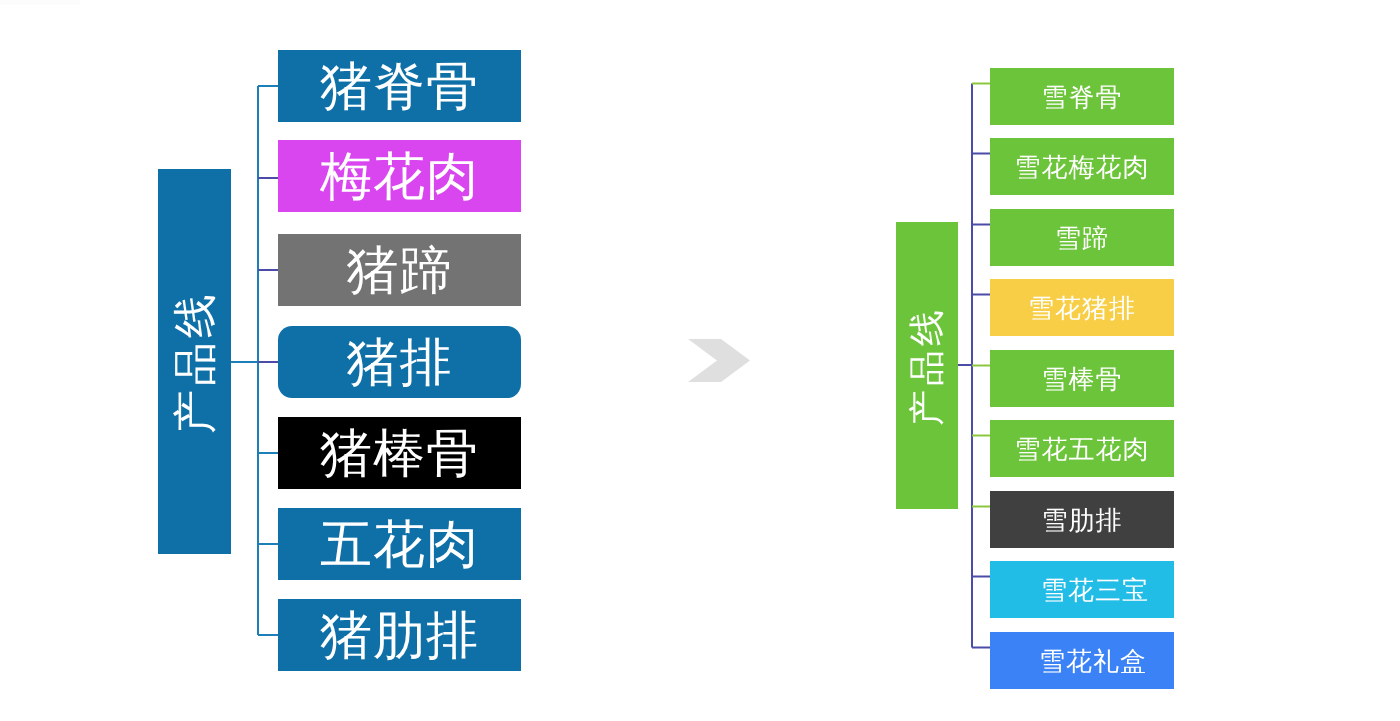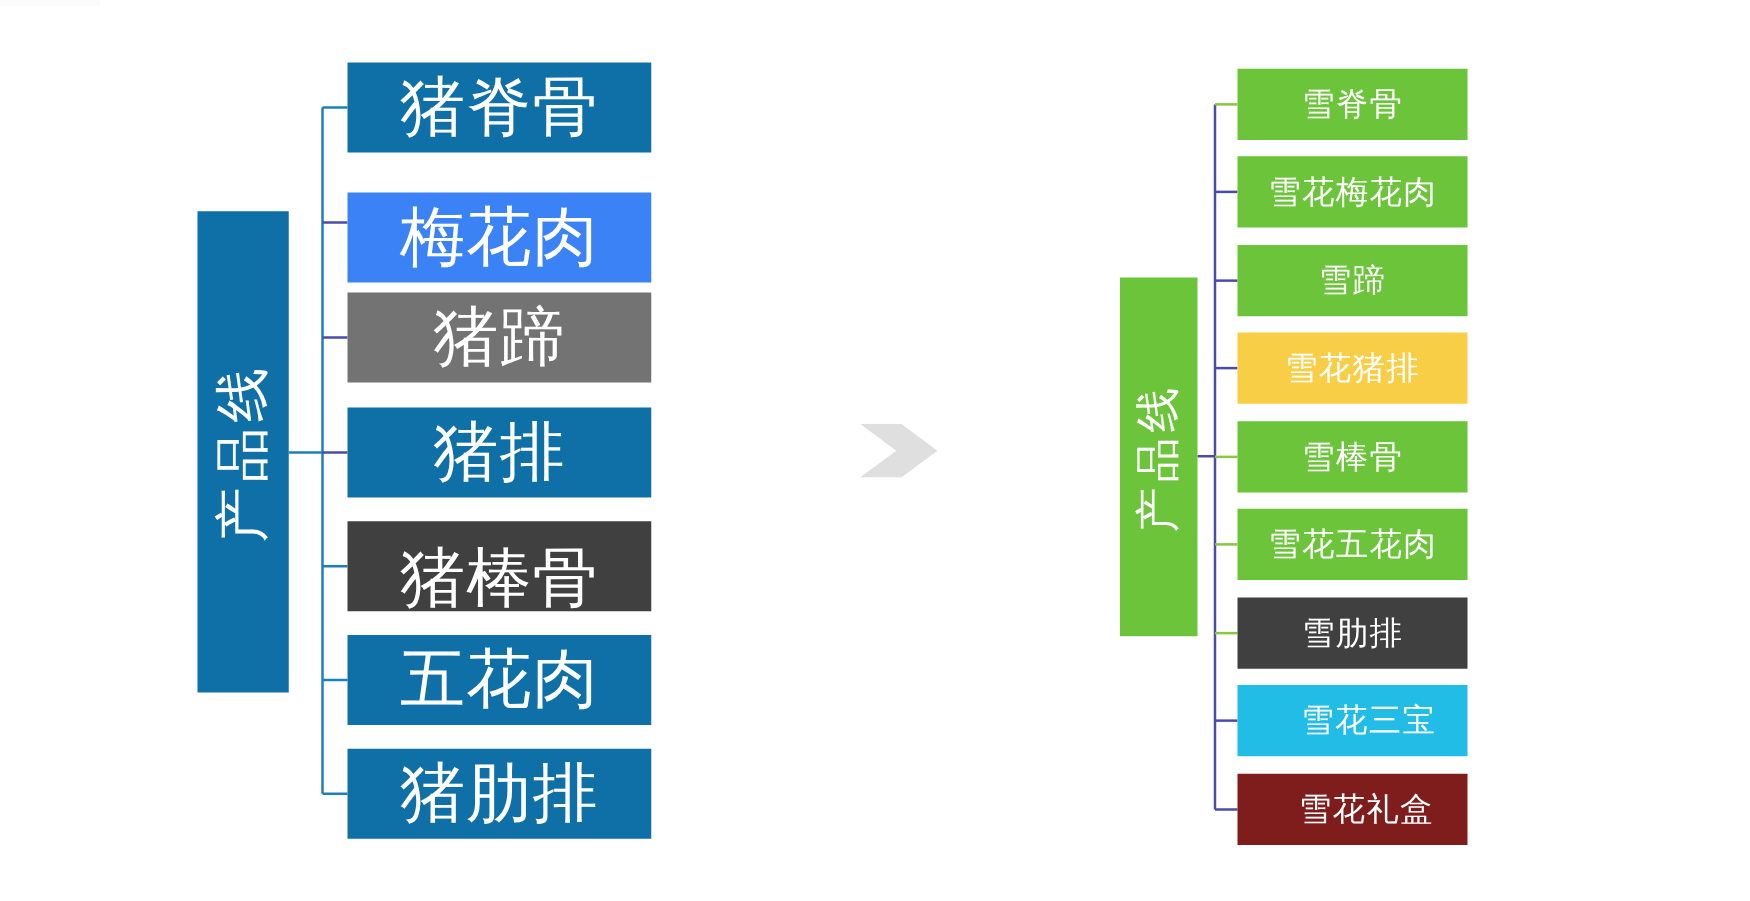--- a/index.html
+++ b/index.html
@@ -84,20 +84,21 @@
     width: 62px;
     height: 287px;
     background: #6CC43A;
   }
   .right-trunk .trunk-label { font-size: 36px; }
 
   .right-node {
     left: 990px;
     width: 184px;
     font-size: 26px;
+    margin-top: 13px;
   }
 
   
   .connectors {
     position: absolute;
     left: 0;
     top: 0;
     width: 1400px;
     height: 721px;
     pointer-events: none;
@@ -147,30 +148,30 @@
   </svg>
 
   <div class="trunk left-trunk" style="background: rgb(15, 112, 168);">
     <span class="trunk-label">产品线</span>
   </div>
 
   <div id="left-nodes">
       <div class="node left-node" style="top: 50px; height: 72px; background: rgb(15, 112, 168);">
         <span>猪脊骨</span>
       </div>
-      <div class="node left-node" style="top: 154px; height: 72px; background: #3b82f6;">
+      <div class="node left-node" style="top: 140px; height: 72px; background: #d946ef;">
         <span>梅花肉</span>
       </div>
       <div class="node left-node" style="top: 234px; height: 72px; background: #737373;">
         <span>猪蹄</span>
       </div>
-      <div class="node left-node" style="top: 326px; height: 72px; background: rgb(15, 112, 168);">
+      <div class="node left-node" style="top: 326px; height: 72px; background: rgb(15, 112, 168); border-radius: 14px;">
         <span>猪排</span>
       </div>
-      <div class="node left-node" style="top: 417px; height: 72px; background: #404040; align-items: flex-end;">
+      <div class="node left-node" style="top: 417px; height: 72px; background: #000000;">
         <span>猪棒骨</span>
       </div>
       <div class="node left-node" style="top: 508px; height: 72px; background: rgb(15, 112, 168);">
         <span>五花肉</span>
       </div>
       <div class="node left-node" style="top: 599px; height: 72px; background: rgb(15, 112, 168); text-align: center;">
         <span>猪肋排</span>
       </div>
     </div>
 
@@ -202,18 +203,18 @@
       </div>
       <div class="node right-node" style="top: 407px; height: 57px; background: rgb(108, 196, 58);">
         <span>雪花五花肉</span>
       </div>
       <div class="node right-node" style="top: 478px; height: 57px; background: #404040;">
         <span>雪肋排</span>
       </div>
       <div class="node right-node" style="top: 548px; height: 57px; background: rgb(34, 189, 230); padding-left: 26px;">
         <span>雪花三宝</span>
       </div>
-      <div class="node right-node" style="top: 619px; height: 57px; background: #7f1d1d; padding-left: 22px;">
+      <div class="node right-node" style="top: 619px; height: 57px; background: #3b82f6; padding-left: 22px;">
         <span>雪花礼盒</span>
       </div>
     </div>
 
 </div>
 
 </body></html>

